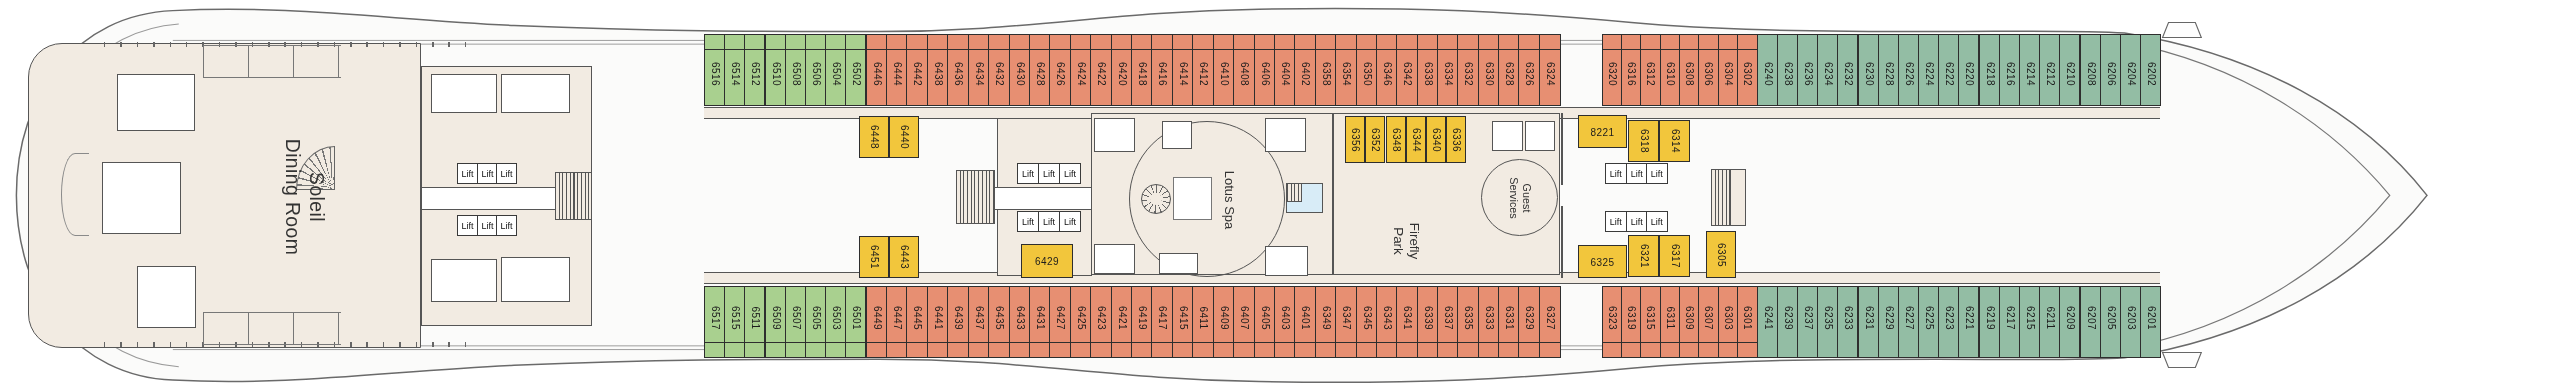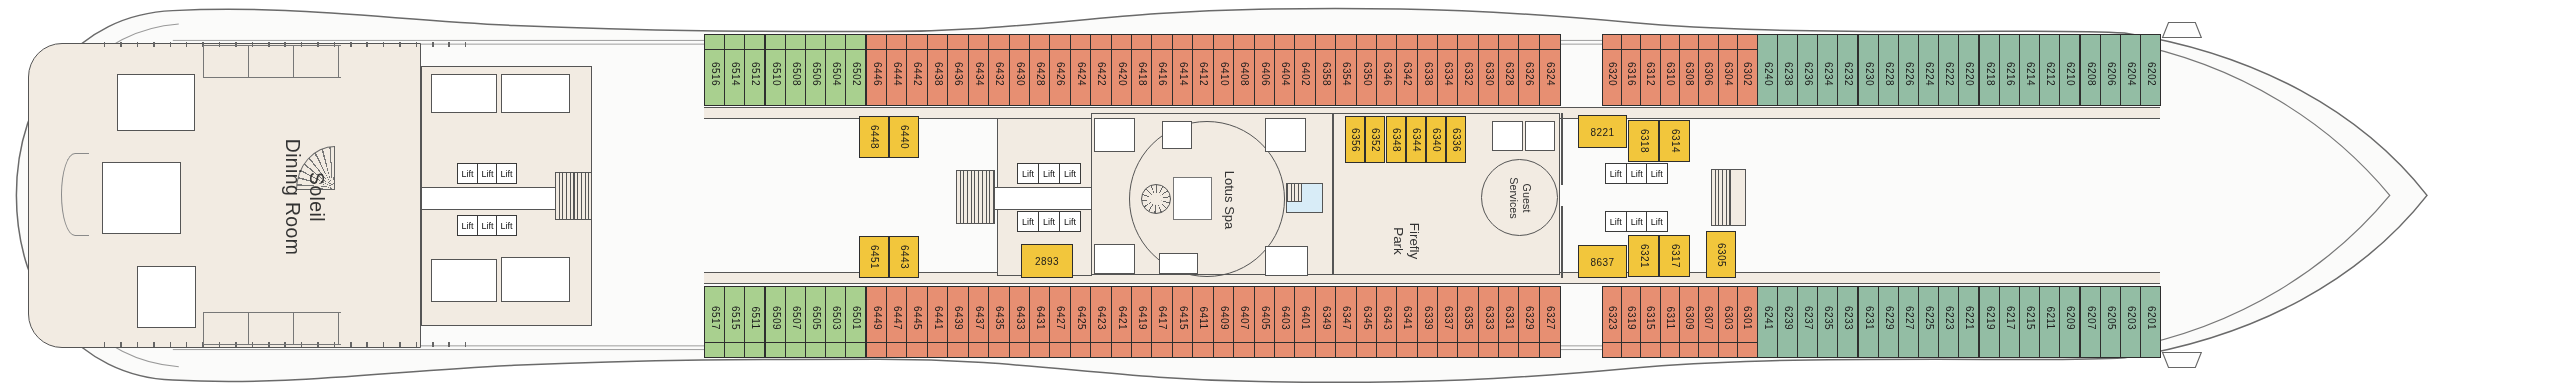--- a/index.html
+++ b/index.html
@@ -668,21 +668,21 @@
     <div class="cabin" style="left: 889px; top: 116px; width: 30px; height: 42px; background: rgb(242, 198, 60);">
       <span class="num vr" style="top: 50%;">6440</span>
     </div>
     <div class="cabin" style="left: 859px; top: 236px; width: 30px; height: 42px; background: rgb(242, 198, 60);">
       <span class="num vr" style="top: 50%;">6451</span>
     </div>
     <div class="cabin" style="left: 889px; top: 236px; width: 30px; height: 42px; background: rgb(242, 198, 60);">
       <span class="num vr" style="top: 50%;">6443</span>
     </div>
     <div class="cabin" style="left: 1021px; top: 244px; width: 52px; height: 34px; background: rgb(242, 198, 60);">
-      <span class="num hz" style="top: 50%;">2893</span>
+      <span class="num hz" style="top: 50%;">6429</span>
     </div>
     <div class="cabin" style="left: 1345px; top: 116px; width: 20px; height: 47px; background: rgb(242, 198, 60);">
       <span class="num vr" style="top: 50%;">6356</span>
     </div>
     <div class="cabin" style="left: 1365px; top: 116px; width: 20px; height: 47px; background: rgb(242, 198, 60);">
       <span class="num vr" style="top: 50%;">6352</span>
     </div>
     <div class="cabin" style="left: 1386px; top: 116px; width: 20px; height: 47px; background: rgb(242, 198, 60);">
       <span class="num vr" style="top: 50%;">6348</span>
     </div>
@@ -698,21 +698,21 @@
     <div class="cabin" style="left: 1578px; top: 115px; width: 49px; height: 33px; background: rgb(242, 198, 60);">
       <span class="num hz" style="top: 50%;">8221</span>
     </div>
     <div class="cabin" style="left: 1628px; top: 120px; width: 31px; height: 42px; background: rgb(242, 198, 60);">
       <span class="num vr" style="top: 50%;">6318</span>
     </div>
     <div class="cabin" style="left: 1659px; top: 120px; width: 31px; height: 42px; background: rgb(242, 198, 60);">
       <span class="num vr" style="top: 50%;">6314</span>
     </div>
     <div class="cabin" style="left: 1578px; top: 245px; width: 49px; height: 33px; background: rgb(242, 198, 60);">
-      <span class="num hz" style="top: 50%;">8637</span>
+      <span class="num hz" style="top: 50%;">6325</span>
     </div>
     <div class="cabin" style="left: 1628px; top: 235px; width: 31px; height: 42px; background: rgb(242, 198, 60);">
       <span class="num vr" style="top: 50%;">6321</span>
     </div>
     <div class="cabin" style="left: 1659px; top: 235px; width: 31px; height: 42px; background: rgb(242, 198, 60);">
       <span class="num vr" style="top: 50%;">6317</span>
     </div>
     <div class="cabin" style="left: 1706px; top: 231px; width: 30px; height: 47px; background: rgb(242, 198, 60);">
       <span class="num vr" style="top: 50%;">6305</span>
     </div>

